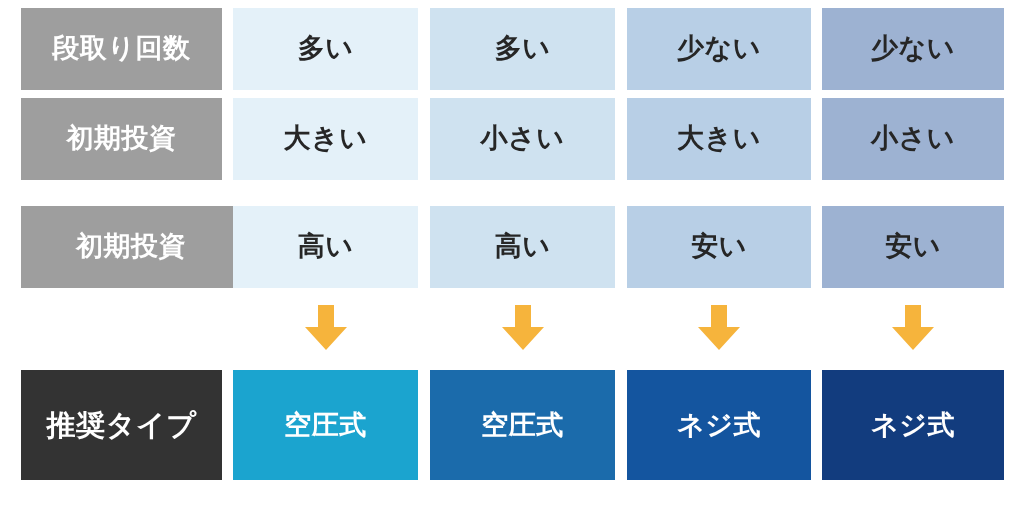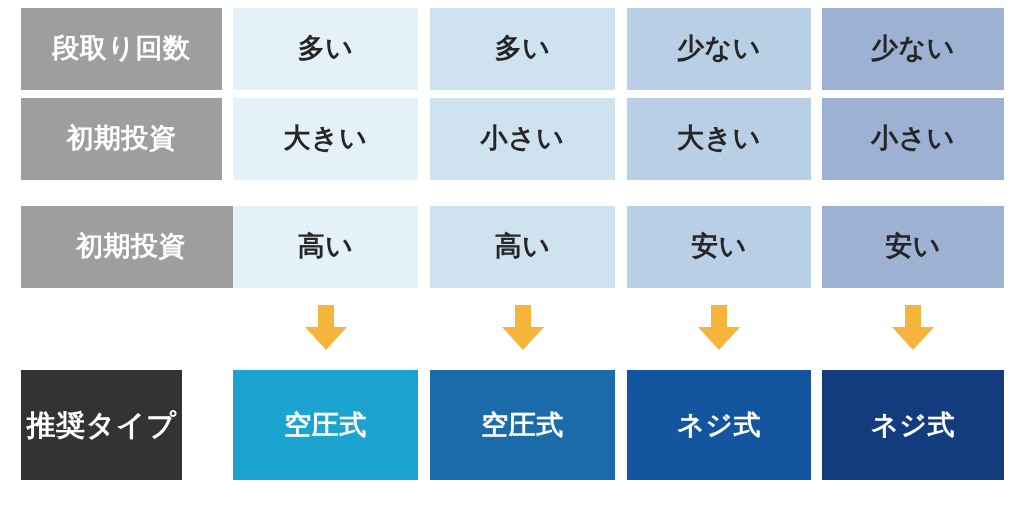--- a/index.html
+++ b/index.html
@@ -109,21 +109,21 @@
     <div class="arrow" style="left: 696px; top: 305px;">
       <svg viewBox="0 0 46 46" xmlns="http://www.w3.org/2000/svg" aria-hidden="true">
         <polygon points="15,0 31,0 31,22 44,22 23,45 2,22 15,22" fill="#f6b43c"></polygon>
       </svg>
     </div>
     <div class="arrow" style="left: 890px; top: 305px;">
       <svg viewBox="0 0 46 46" xmlns="http://www.w3.org/2000/svg" aria-hidden="true">
         <polygon points="15,0 31,0 31,22 44,22 23,45 2,22 15,22" fill="#f6b43c"></polygon>
       </svg>
     </div>
-    <div class="cell result-label" style="background: rgb(51, 51, 51); left: 21px; top: 370px; width: 161px; height: 110px;">推奨タイプ</div>
+    <div class="cell result-label" style="background: rgb(51, 51, 51); left: 21px; top: 370px; width: 201px; height: 110px;">推奨タイプ</div>
     <div class="cell result-cell" style="background: rgb(27, 164, 207); left: 233px; top: 370px; width: 185px; height: 110px;">
       <span class="line">空圧式</span>
     </div>
     <div class="cell result-cell" style="background: rgb(27, 107, 171); left: 430px; top: 370px; width: 185px; height: 110px;">
       <span class="line">空圧式</span>
     </div>
     <div class="cell result-cell" style="background: rgb(20, 85, 159); left: 627px; top: 370px; width: 184px; height: 110px;">
       <span class="line">ネジ式</span>
     </div>
     <div class="cell result-cell" style="background: rgb(18, 60, 126); left: 822px; top: 370px; width: 182px; height: 110px;">

